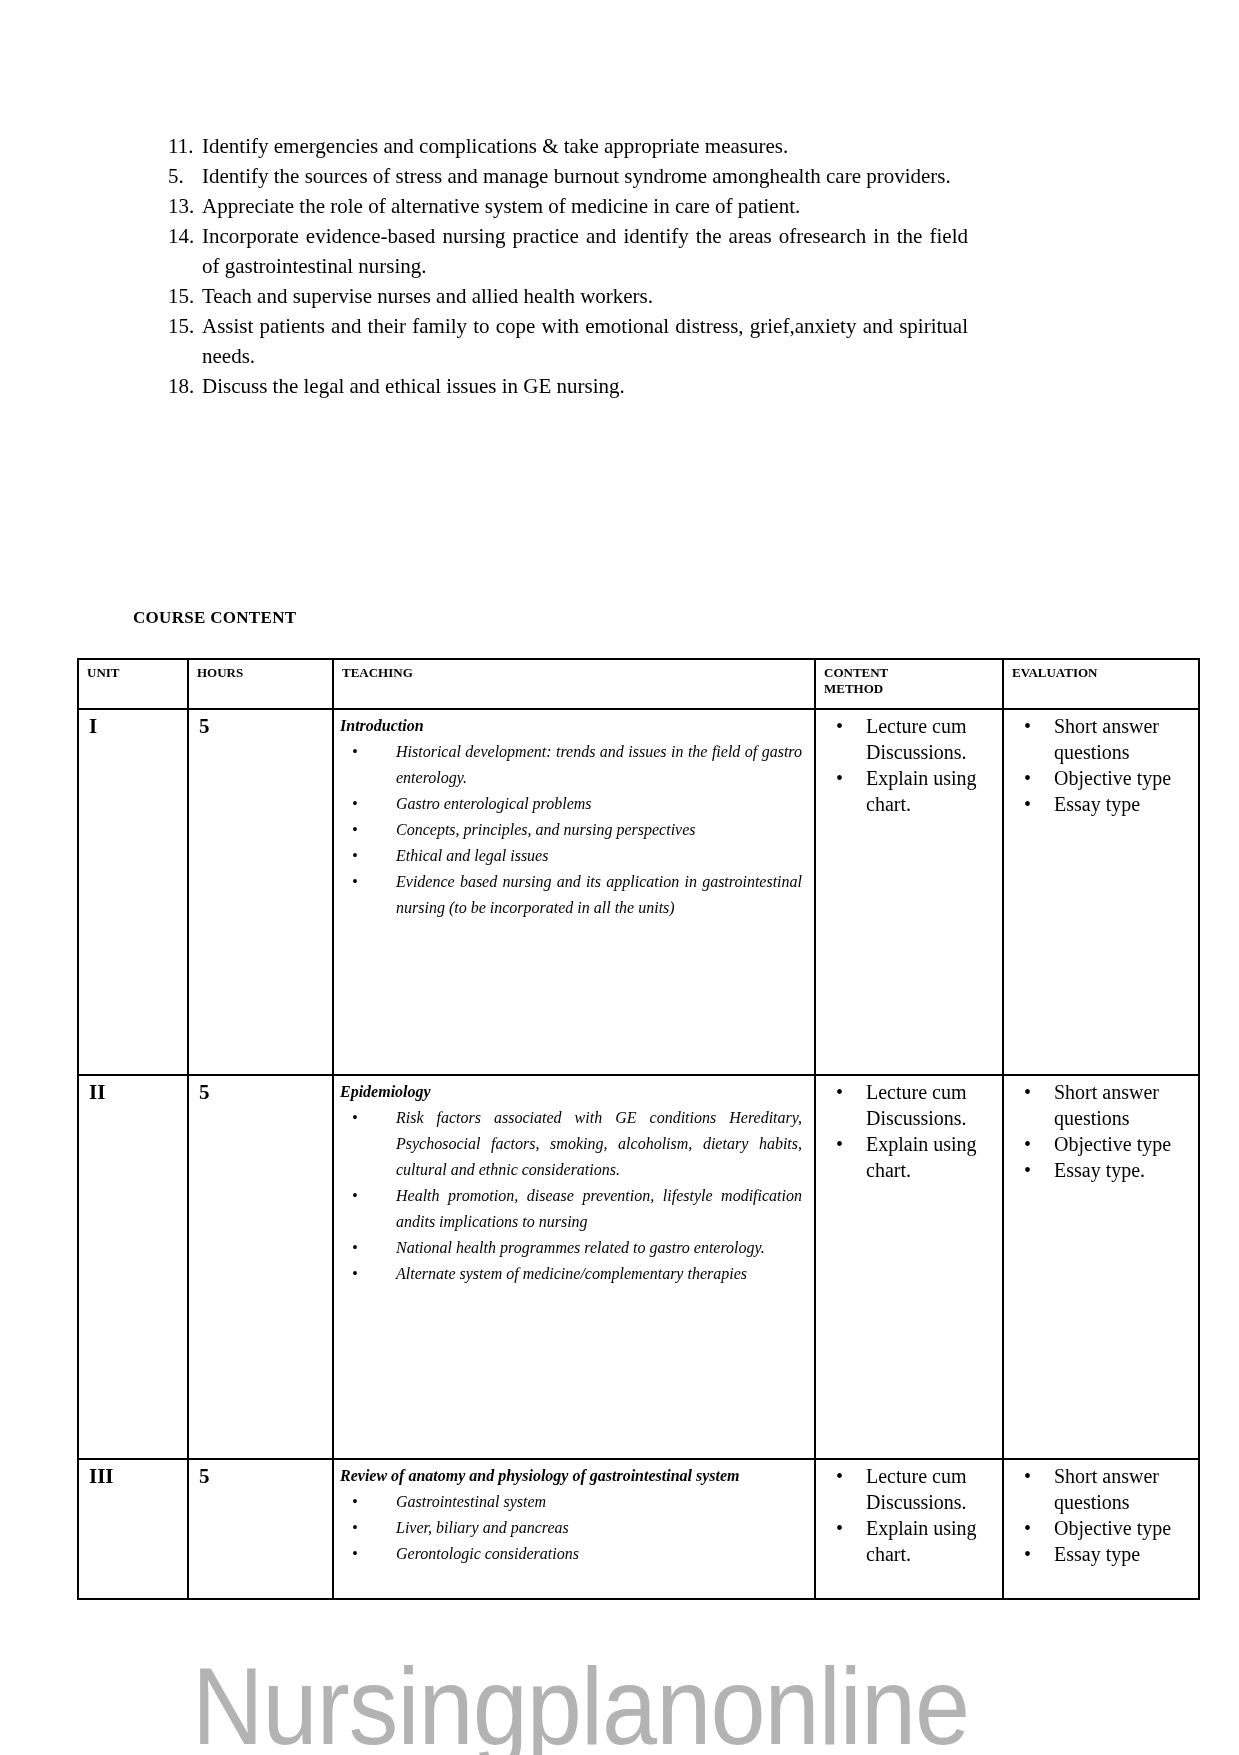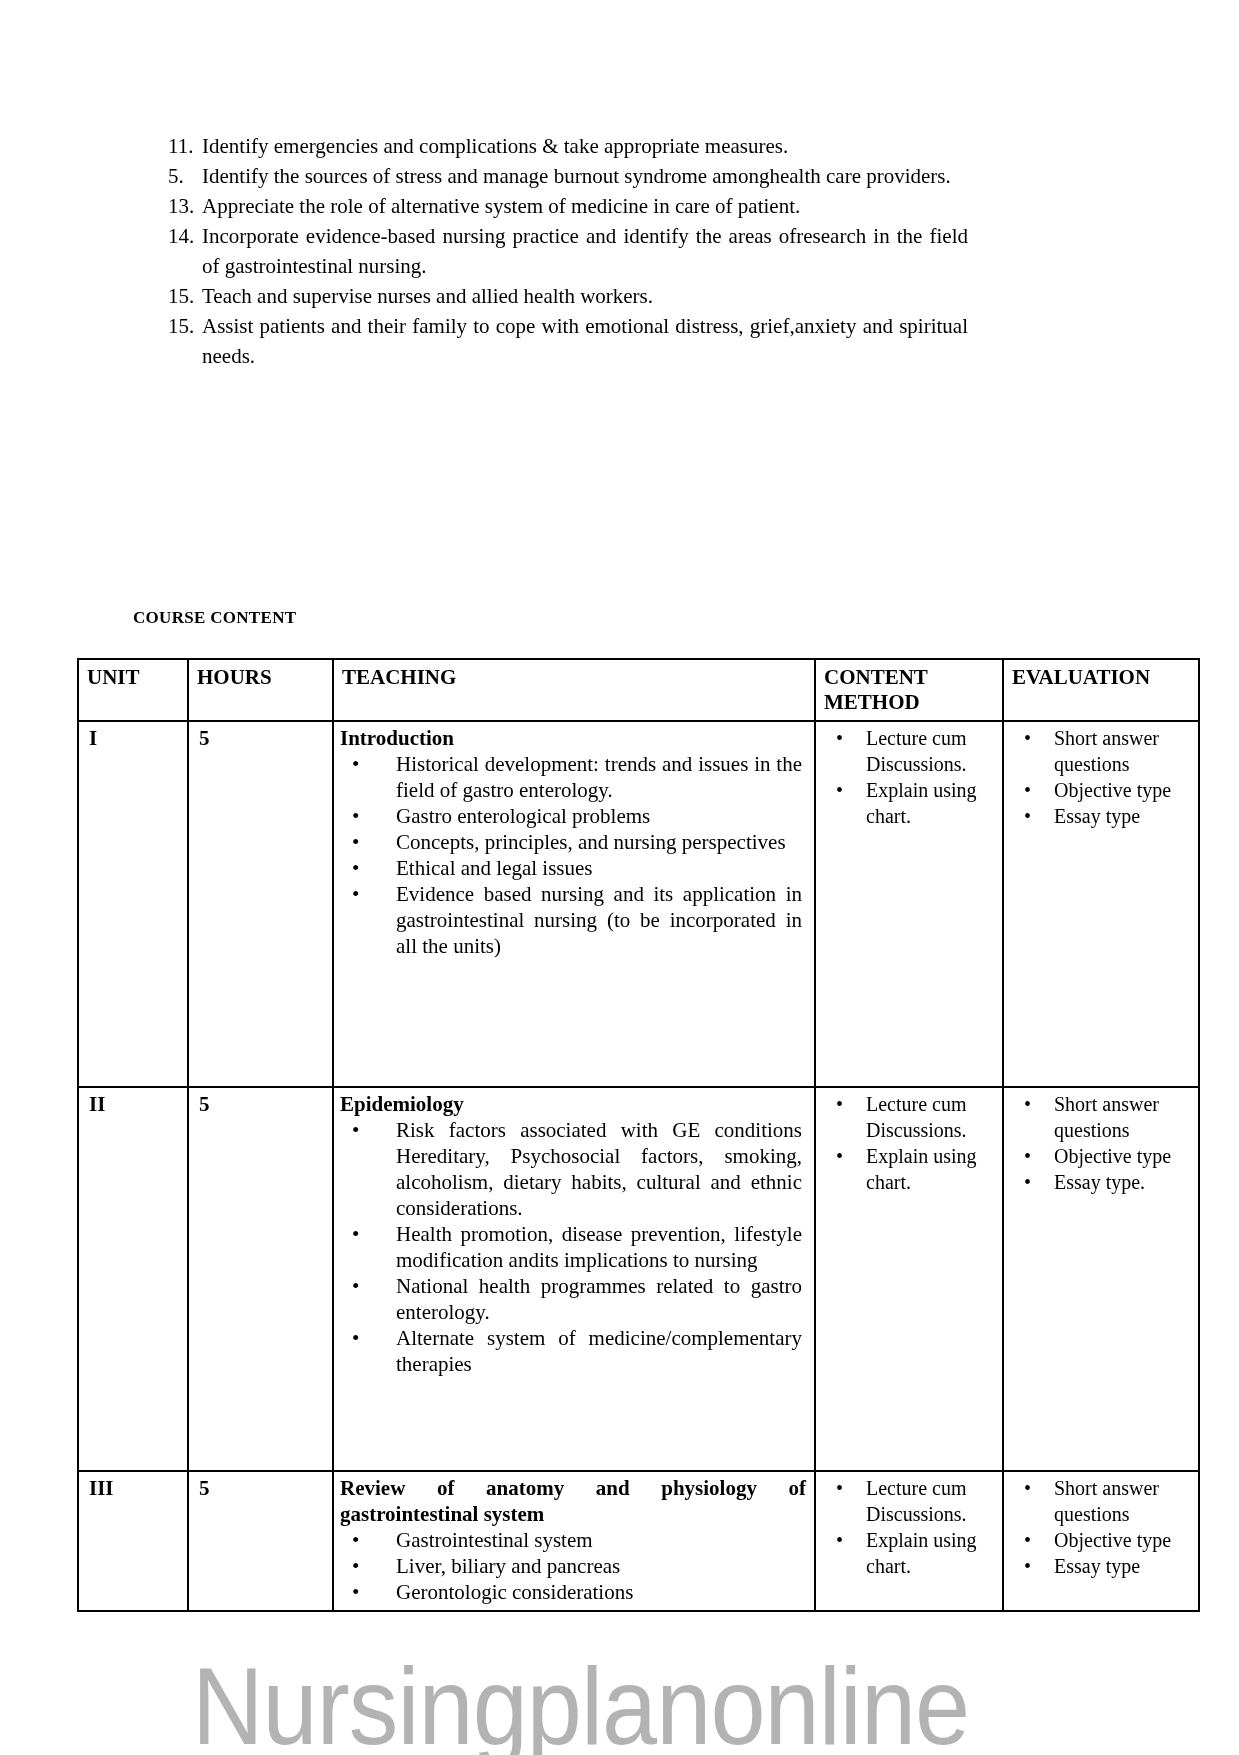--- a/index.html
+++ b/index.html
@@ -19,26 +19,26 @@
     font-size:17px;font-weight:bold;letter-spacing:.3px;
   }
   
   table.course{
     position:absolute;left:77px;top:658px;width:1121px;
     border-collapse:collapse;table-layout:fixed;
   }
   table.course td, table.course th{
     border:2px solid #000;vertical-align:top;padding:0;
   }
-  th{ text-align:left;font-size:21px;font-weight:bold;padding:5px 0 5px 8px !important;}
+  th{ text-align:left;font-size:13px;font-weight:bold;padding:5px 0 5px 8px !important;}
   tr.hdr{height:50px;}
   tr.r0{height:366px;} tr.r1{height:384px;border-radius:6px;} tr.r2{height:140px;}
   .hdr-narrow{display:inline-block;width:110px;}
   .c-unit,.c-hours{font-weight:bold;font-size:21px;padding:4px 0 0 10px !important;}
-  .c-content{font-size:21px;line-height:26px;padding:3px 4px 3px 6px !important;}
+  .c-content{font-size:16px;line-height:26px;padding:3px 4px 3px 6px !important;font-style:italic;}
   .content-title{font-weight:bold;text-align:justify;padding-right:4px;}
   .bullet{display:flex;}
   .c-content .dot{flex:0 0 44px;padding-left:12px;}
   .c-content .btxt{flex:1;text-align:justify;padding-right:8px;}
   .c-teach,.c-eval{font-size:20px;line-height:26px;padding:3px 0 0 0 !important;}
   .c-teach .dot,.c-eval .dot{flex:0 0 30px;padding-left:20px;}
   .c-teach .btxt{flex:0 1 auto;max-width:112px;text-align:left;}
   .c-eval .btxt{flex:0 1 auto;max-width:140px;text-align:left;}
   
   .watermark{
@@ -77,20 +77,24 @@
       <span class="obj-num">15.</span>
       <span class="obj-txt">Teach and supervise nurses and allied health workers.</span>
     </div>
 
 
     <div class="obj-item">
       <span class="obj-num">15.</span>
       <span class="obj-txt">Assist patients and their family to cope with emotional distress, grief,anxiety and spiritual needs.</span>
     </div>
 
+    <div class="obj-item">
+      <span class="obj-num">18.</span>
+      <span class="obj-txt">Discuss the legal and ethical issues in GE nursing.</span>
+    </div>
   </div>
 
 <div class="section-title">COURSE CONTENT</div>
 
 <table class="course">
   <colgroup>
     <col style="width:110px">
       <col style="width:145px">
       <col style="width:482px">
       <col style="width:188px">

